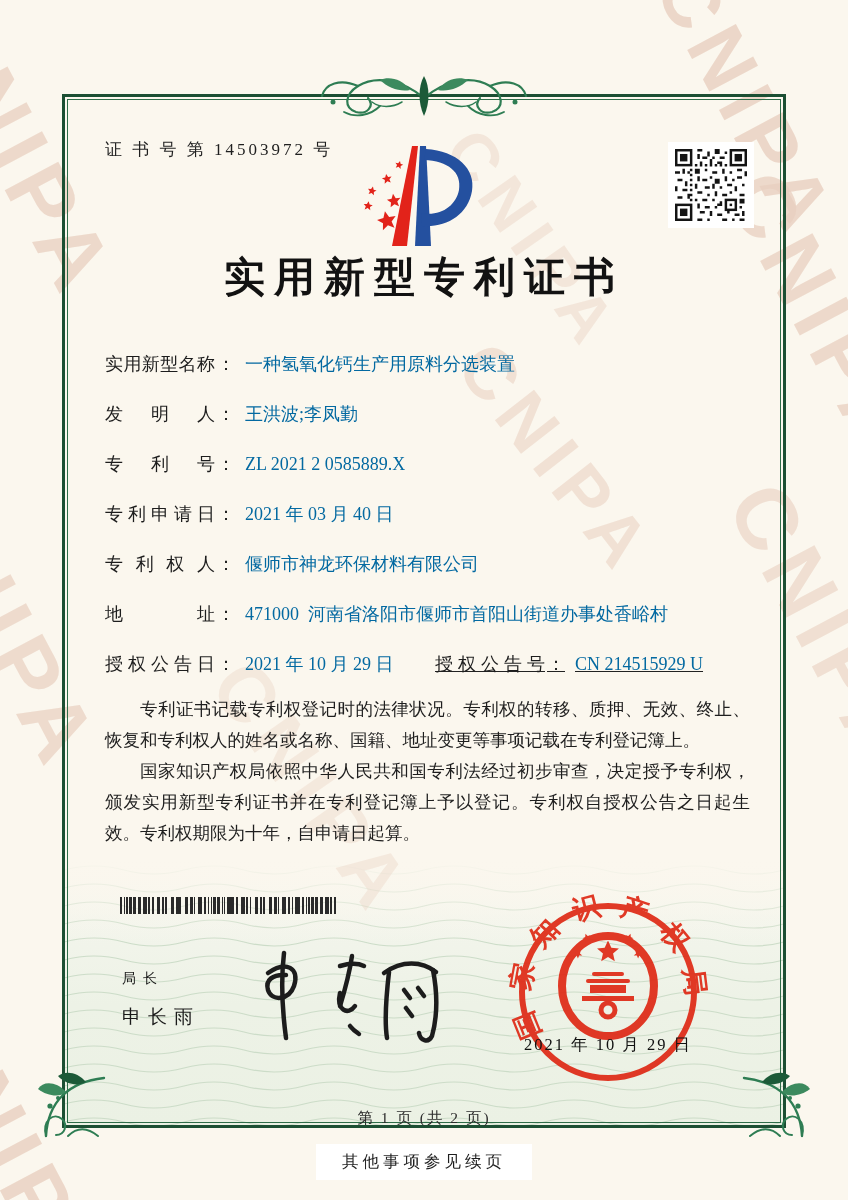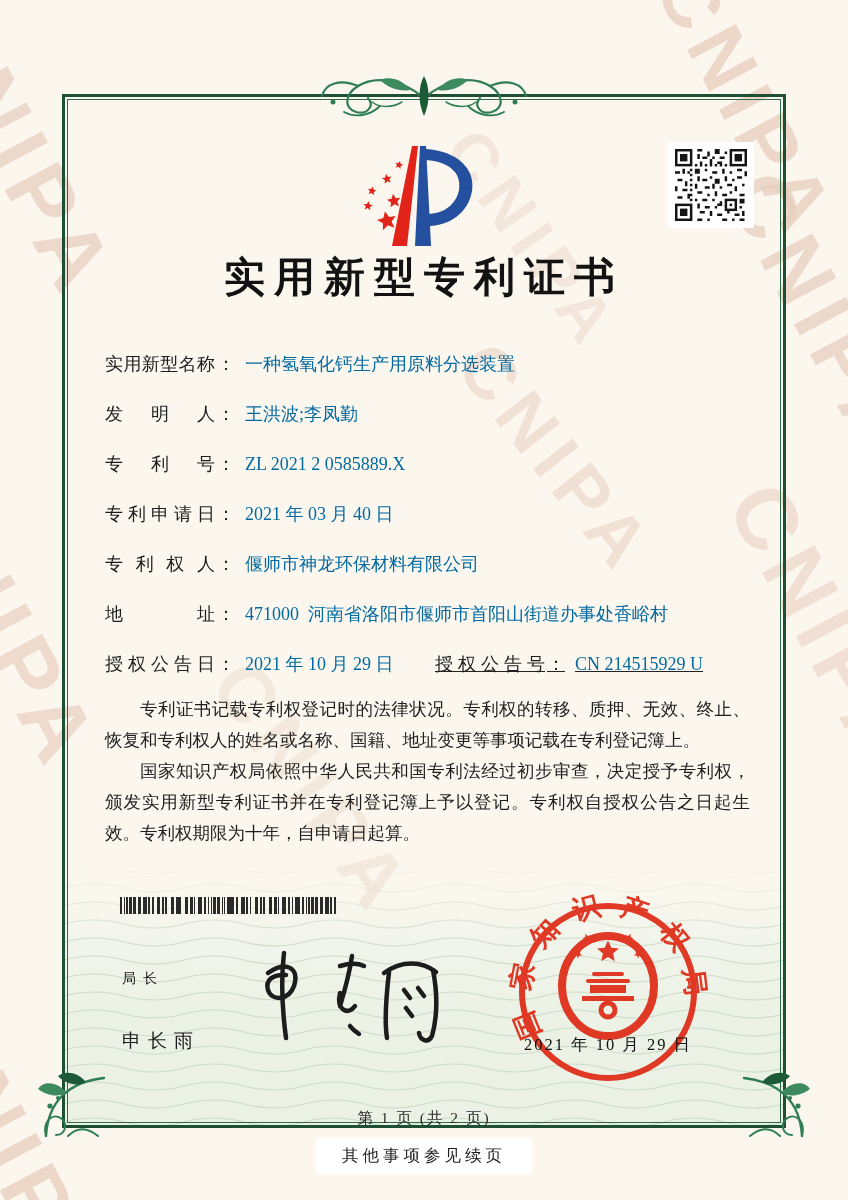--- a/index.html
+++ b/index.html
@@ -57,30 +57,30 @@
   .paras p { text-indent:2em; }
   .barcode {
     position:absolute; left:120px; top:897px; width:218px; height:17px; z-index:5;
     background-image:
       repeating-linear-gradient(90deg,#2a2a2a 0 2px,transparent 2px 4px,#2a2a2a 4px 5px,transparent 5px 9px,#2a2a2a 9px 12px,transparent 12px 14px),
       repeating-linear-gradient(90deg,#2a2a2a 0 1px,transparent 1px 6px,#2a2a2a 6px 8px,transparent 8px 13px);
   }
   .signer-title { position:absolute; left:122px; top:970px; z-index:5;
     font-size:14px; letter-spacing:7px; color:#1a1a1a; }
   .signer-name  { position:absolute; left:122px; top:1004px; z-index:5;
-    font-size:19px; letter-spacing:7px; color:#1a1a1a;margin-top:24px; }
+    font-size:19px; letter-spacing:7px; color:#1a1a1a; }
   .signature { position:absolute; left:256px; top:948px; z-index:6; }
   .seal { position:absolute; left:488px; top:872px; z-index:6; opacity:.93; }
   .seal-date { position:absolute; left:488px; top:1034px; width:240px; z-index:7;
     text-align:center; font-size:16.5px; letter-spacing:2px; color:#111; }
   .page-info { position:absolute; left:62px; width:724px; top:1092px; z-index:5;
     text-align:center; font-size:15.5px; letter-spacing:2px; color:#2c2c2c;margin-top:16px; }
   .cont-note { position:absolute; left:0; right:0; top:1138px; z-index:5; text-align:center; }
   .cont-note span { display:inline-block; background:#ffffff; padding:7px 26px;
-    font-size:16.5px; letter-spacing:4px; color:#1e1e1e; }
+    font-size:16.5px; letter-spacing:4px; color:#1e1e1e;margin-top:6px; }
 </style>
 </head>
 <body>
 
 <div class="page">
 
   <div class="wm" style="left:-18px;top:-10px;font-size:88px;opacity:.75;transform:rotate(62deg);">CNIPA</div>
   <div class="wm" style="left:712px;top:-46px;font-size:80px;opacity:.8;transform:rotate(62deg);">CNIPA</div>
   <div class="wm" style="left:488px;top:118px;font-size:66px;opacity:.42;transform:rotate(55deg);">CNIPA</div>
   <div class="wm" style="left:788px;top:158px;font-size:86px;opacity:.75;transform:rotate(62deg);">CNIPA</div>
@@ -152,20 +152,21 @@
         <path d="M12,68 C8,52 20,44 28,51 C34,57 31,67 22,67" stroke-width="2"></path>
         <path d="M32,24 C22,13 9,13 4,21 C13,28 26,30 32,24 Z" fill="#3c8a5e" stroke="none"></path>
         <path d="M52,14 C44,4 31,2 24,8 C31,16 44,19 52,14 Z" fill="#1c5a38" stroke="none"></path>
         <path d="M64,68 C52,58 42,60 34,68" stroke-width="2"></path>
         <circle cx="16" cy="38" r="2.6" fill="#2e7d53" stroke="none"></circle>
         <circle cx="24" cy="30" r="2" fill="#2e7d53" stroke="none"></circle>
       </g>
     </svg>
   </div>
 
+  <div class="cert-no">证 书 号 第 14503972 号</div>
 
   <div class="logo">
     <svg width="136" height="108" viewBox="0 0 136 108">
       <defs>
         <path id="st5" d="M0,-10 L2.9,-3.6 L9.5,-3.1 L4.4,1.4 L5.9,8.1 L0,4.4 L-5.9,8.1 L-4.4,1.4 L-9.5,-3.1 L-2.9,-3.6 Z" fill="#e2231a"></path>
       </defs>
       <polygon points="60,4 66,4 55,104 40,104" fill="#e2231a"></polygon>
       <polygon points="68,4 74,4 79,104 63,104" fill="#24509f"></polygon>
       <path d="M74,7 C105,9 124,27 120,49 C116,73 94,86 70,84 L69,71 C88,75 104,64 107,48 C110,30 96,19 72,18 Z" fill="#24509f"></path>
       <use href="#st5" transform="translate(47,23) scale(0.42) rotate(14)"></use>

